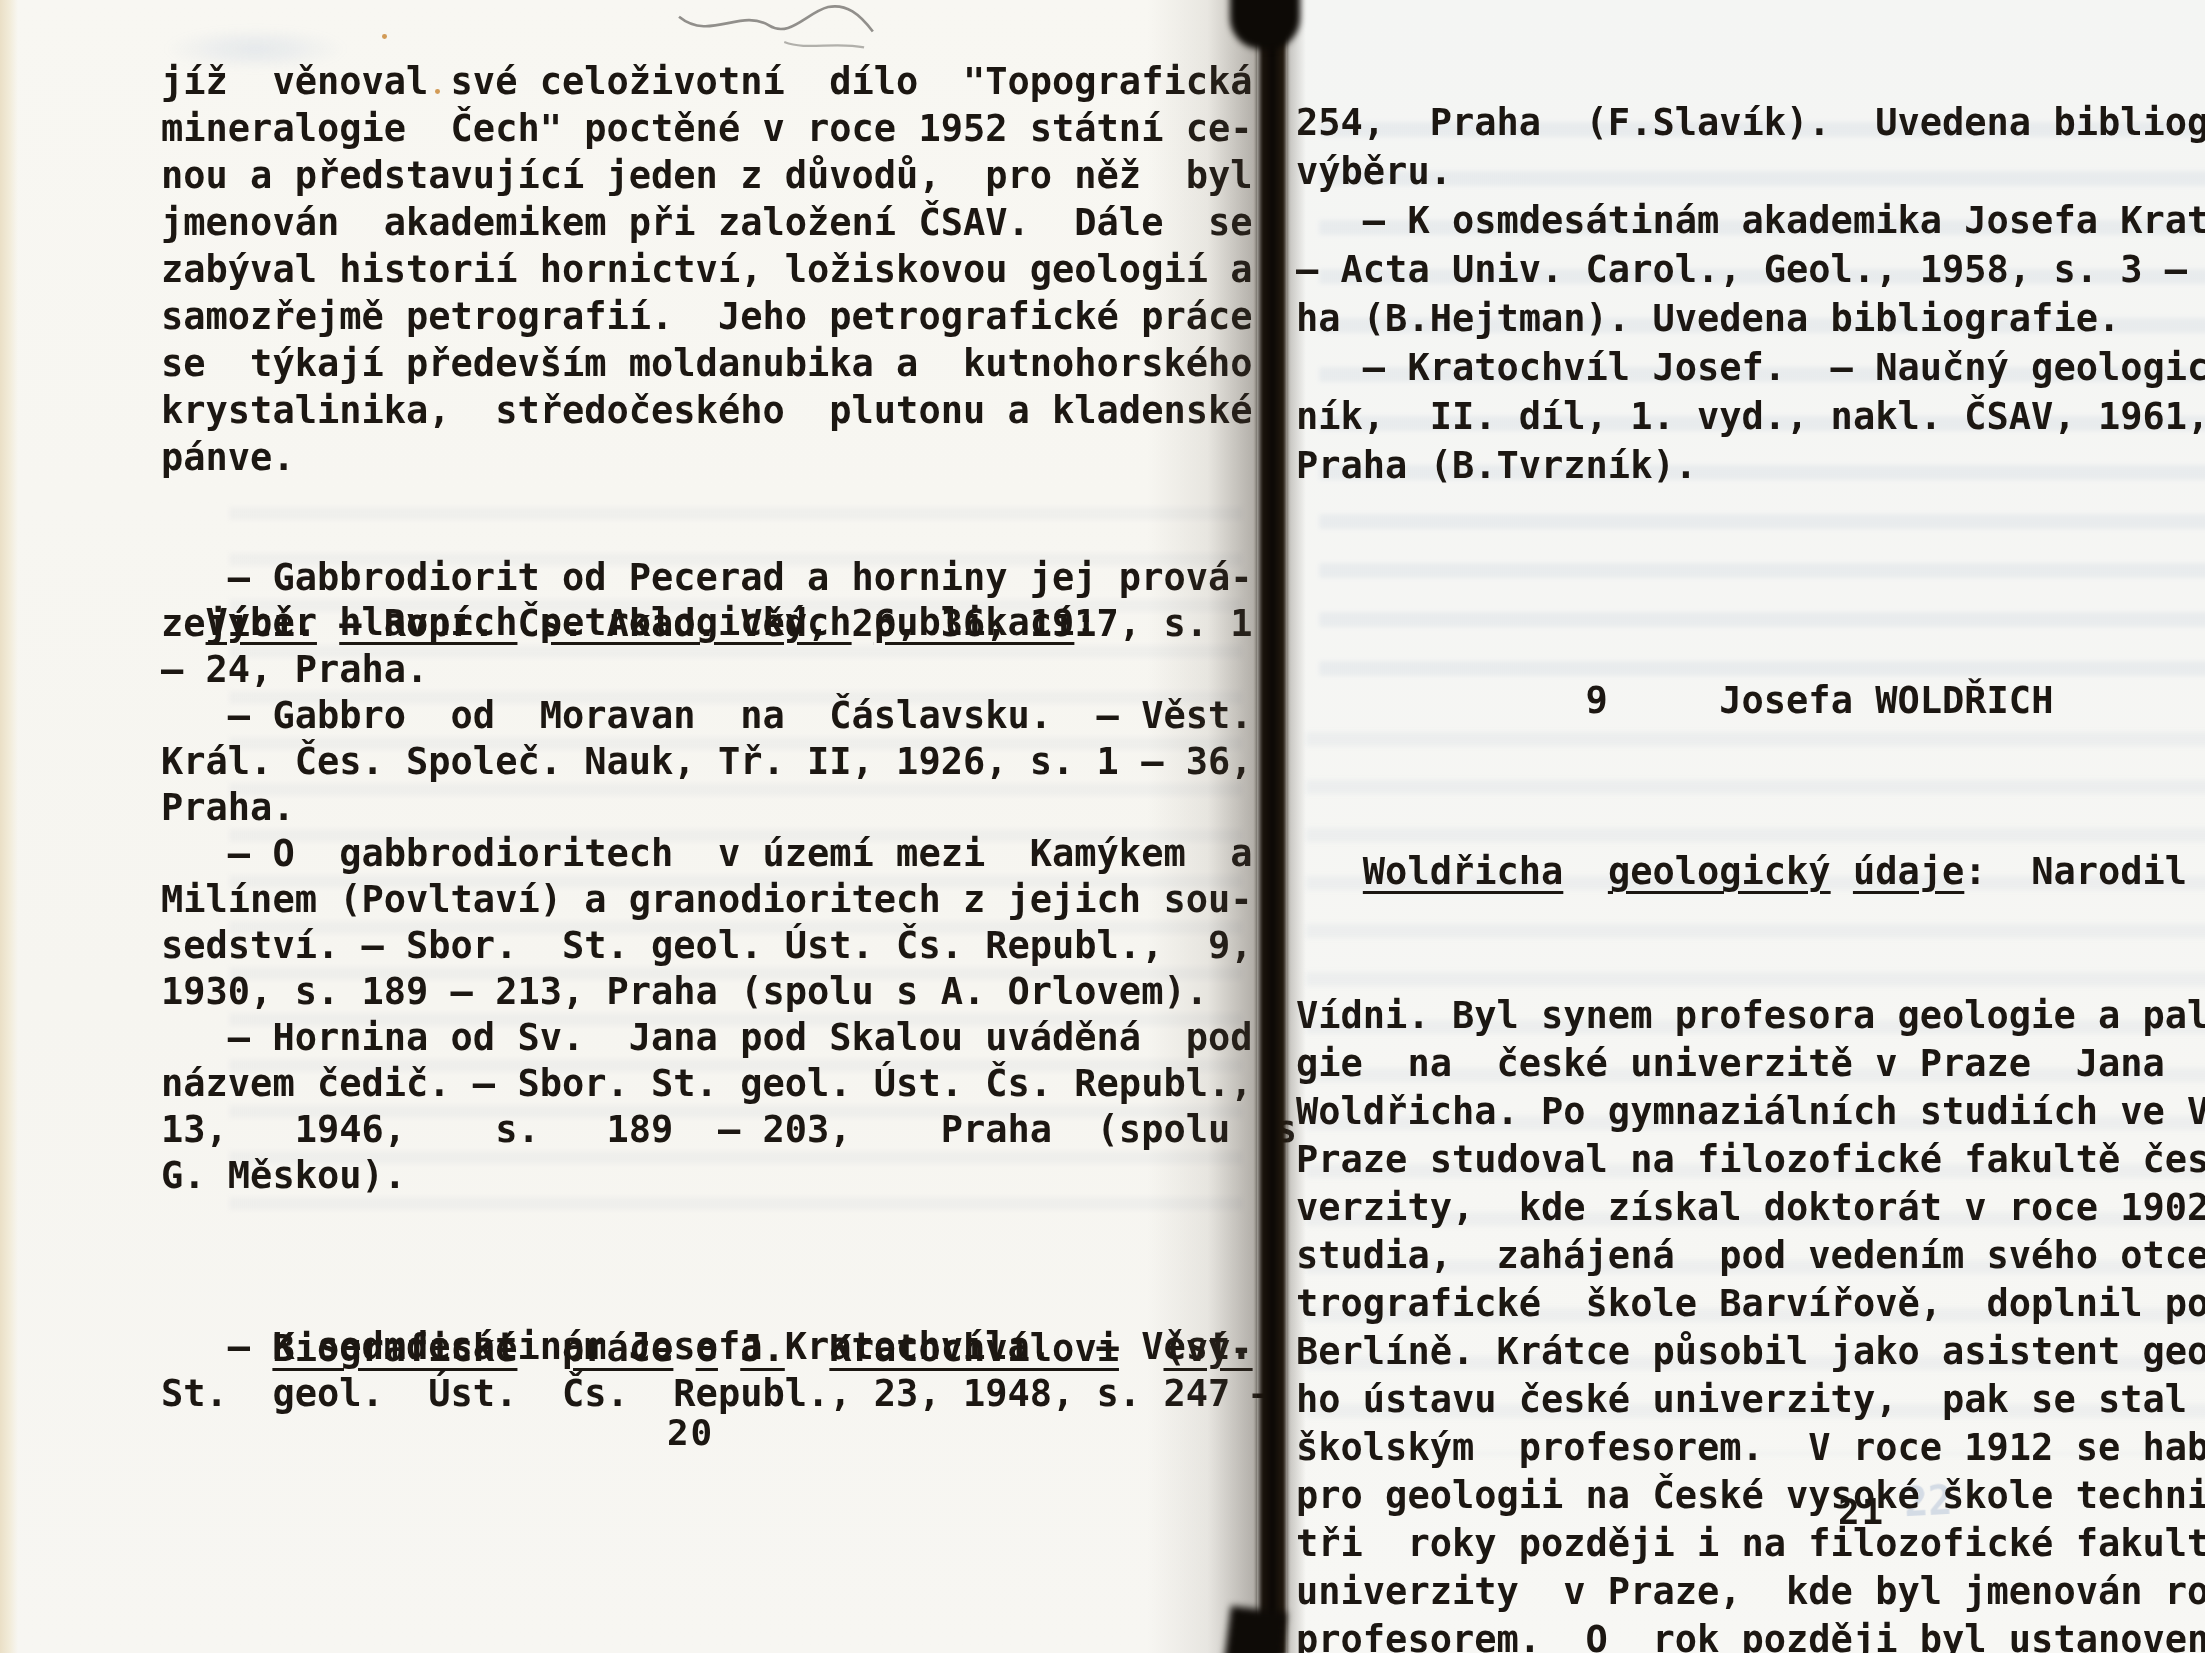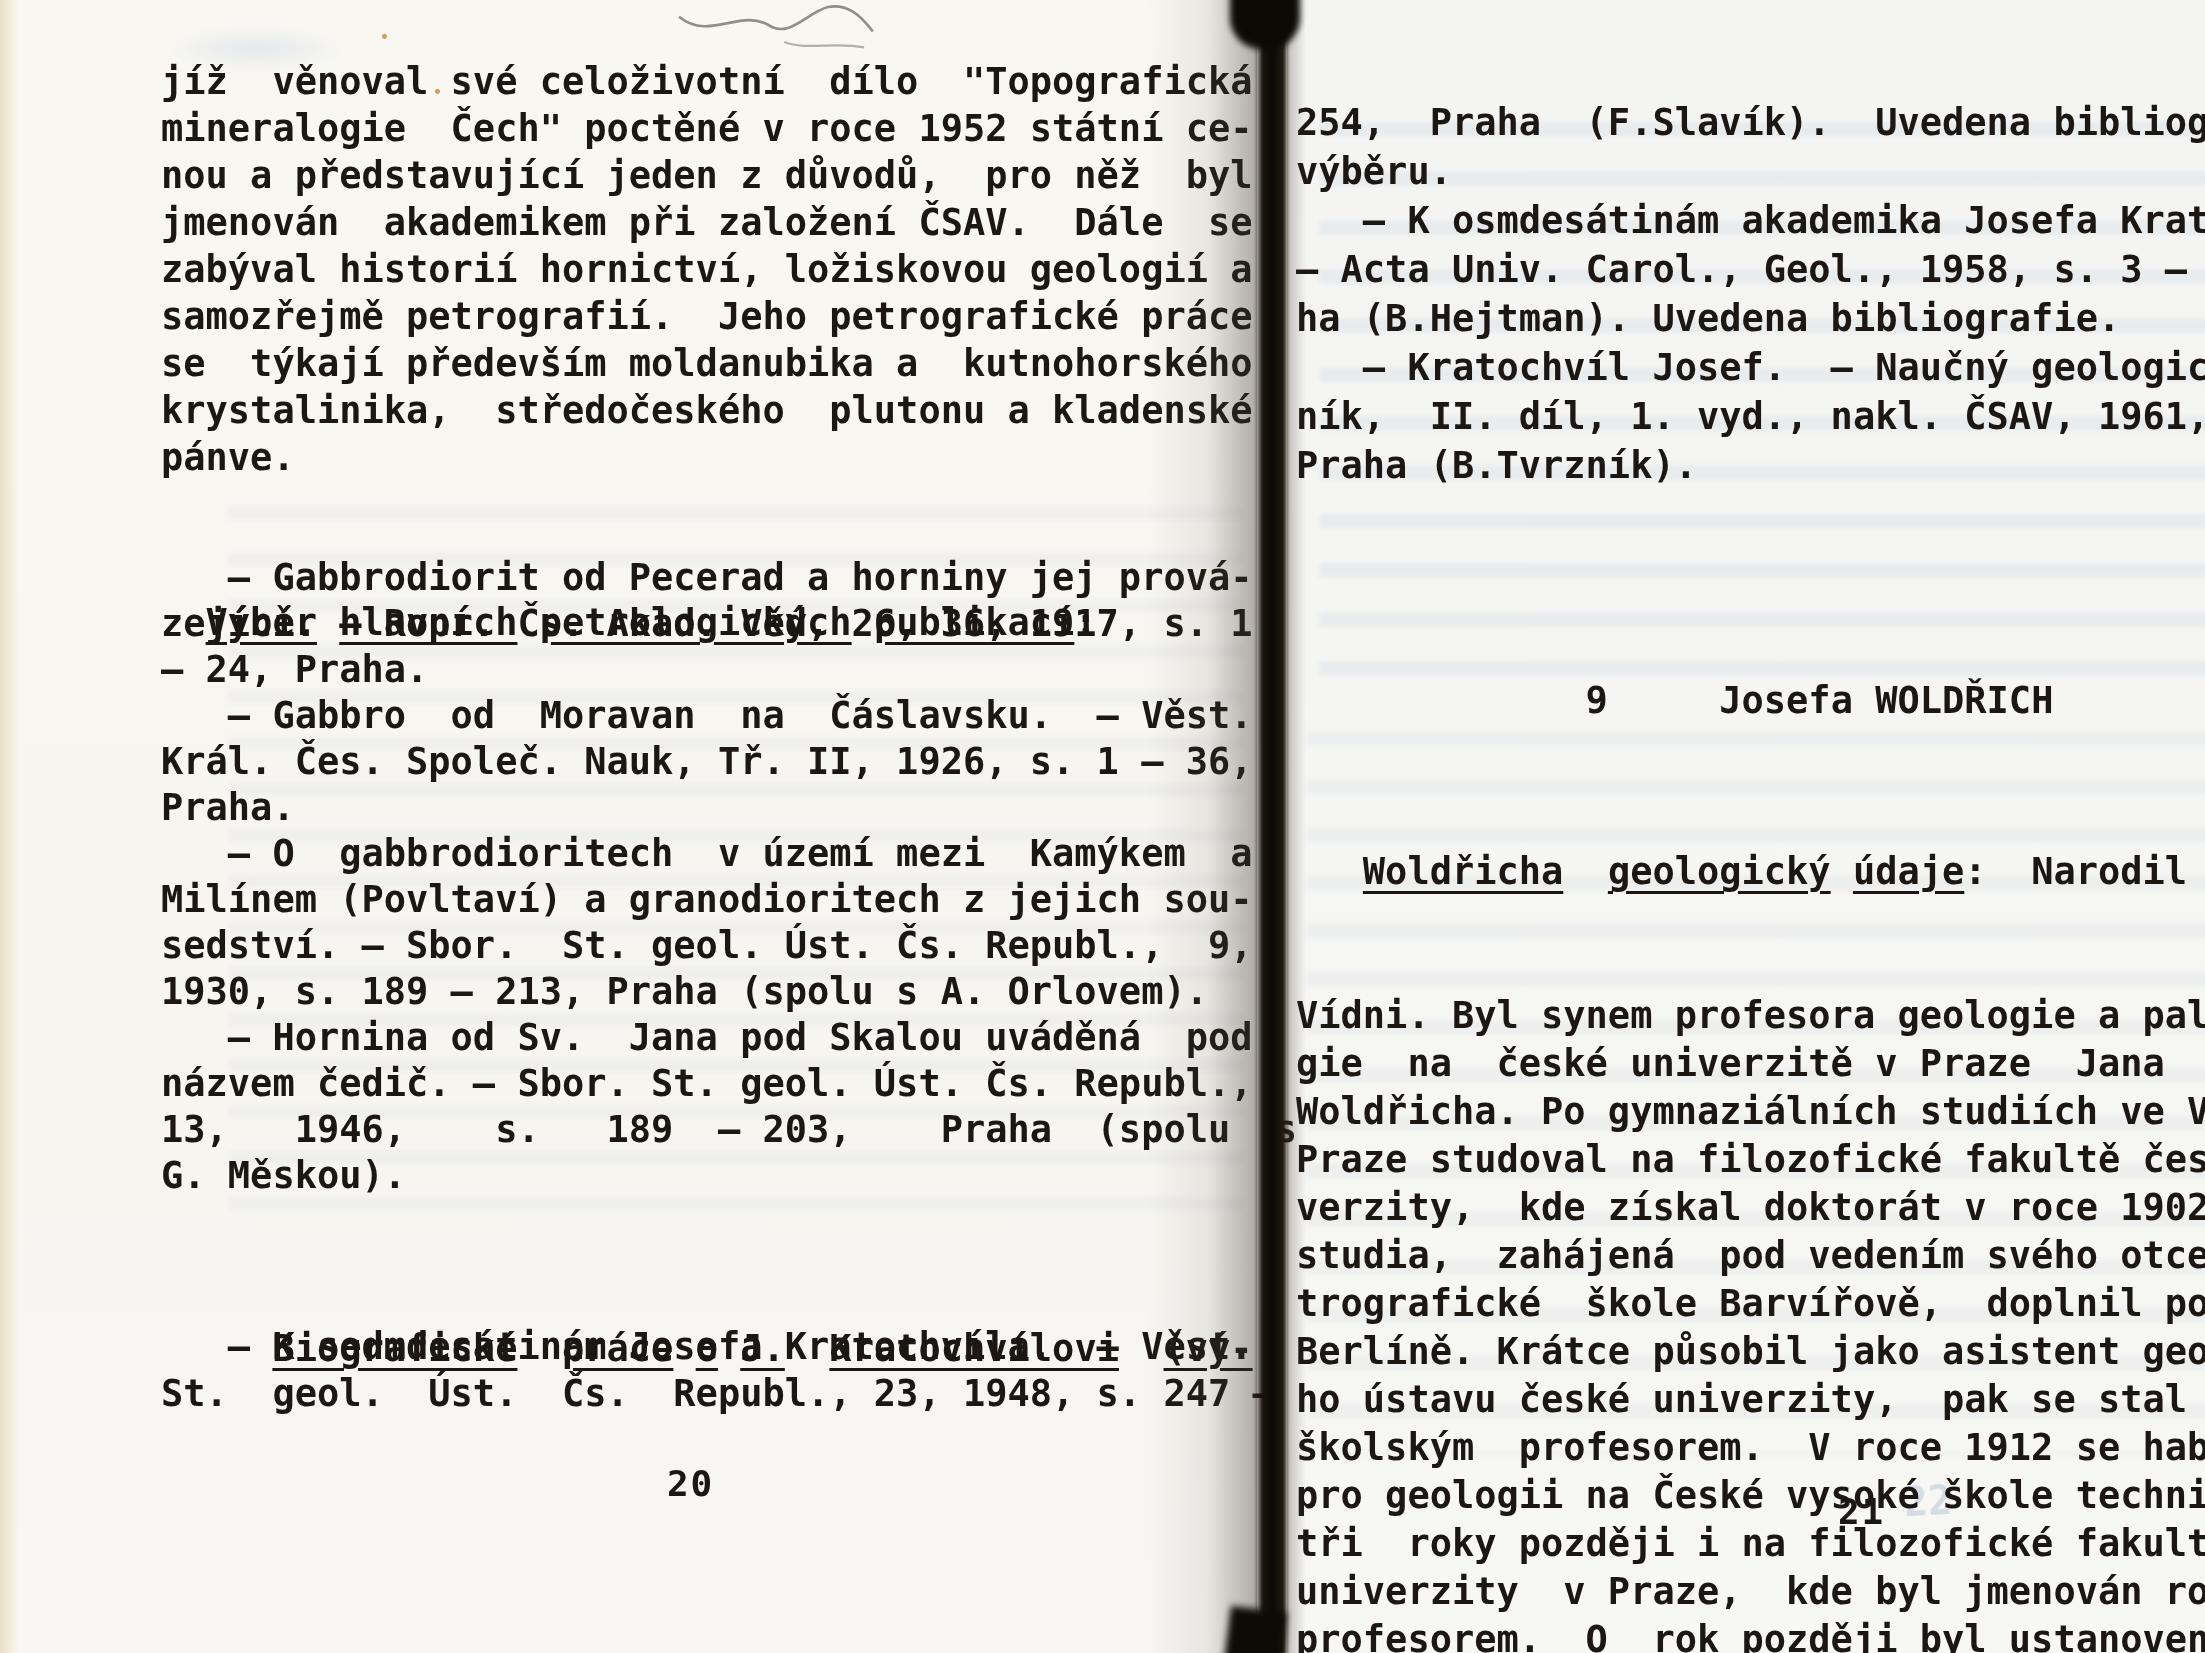--- a/index.html
+++ b/index.html
@@ -80,21 +80,21 @@
   </div>
 
   <div class="block lh104" style="top:555px"><div class="line">   – Gabbrodiorit od Pecerad a horniny jej prová-</div><div class="line">zející. – Ropr. Čs. Akad. Věd, 26, 36, 1917, s. 1</div><div class="line">– 24, Praha.</div><div class="line">   – Gabbro  od  Moravan  na  Čáslavsku.  – Věst.</div><div class="line">Král. Čes. Společ. Nauk, Tř. II, 1926, s. 1 – 36,</div><div class="line">Praha.</div><div class="line">   – O  gabbrodioritech  v území mezi  Kamýkem  a</div><div class="line">Milínem (Povltaví) a granodioritech z jejich sou-</div><div class="line">sedství. – Sbor.  St. geol. Úst. Čs. Republ.,  9,</div><div class="line">1930, s. 189 – 213, Praha (spolu s A. Orlovem).</div><div class="line">   – Hornina od Sv.  Jana pod Skalou uváděná  pod</div><div class="line">názvem čedič. – Sbor. St. geol. Úst. Čs. Republ.,</div><div class="line">13,   1946,    s.   189  – 203,    Praha  (spolu  s</div><div class="line">G. Měskou).</div></div>
 
   <div class="block lh106" style="top:1231px">
     <div class="line"><span>     </span><span class="ul">Biografické</span><span>  </span><span class="ul">práce</span><span> </span><span class="ul">o</span><span> </span><span class="ul">J.</span><span>  </span><span class="ul">Kratochvílovi</span><span>  </span><span class="ul">(vý-</span></div>
   </div>
 
   <div class="block lh106" style="top:1323px"><div class="line">   – K sedmdesátinám Josefa Kratochvíla.  – Věst.</div><div class="line">St.  geol.  Úst.  Čs.  Republ., 23, 1948, s. 247 –</div></div>
 
-  <div class="pagenum" style="left:506px;top:1463px">20</div>
+  <div class="pagenum" style="left:506px;top:1412px">20</div>
 </div>
 
 <div class="abs col col-right">
 
   <div class="block lh112" style="top:98px"><div class="line">254,  Praha  (F.Slavík).  Uvedena bibliografie ve</div><div class="line">výběru.</div><div class="line">   – K osmdesátinám akademika Josefa Kratochvíla.</div><div class="line">– Acta Univ. Carol., Geol., 1958, s. 3 – 13, Pra-</div><div class="line">ha (B.Hejtman). Uvedena bibliografie.</div><div class="line">   – Kratochvíl Josef.  – Naučný geologický slov-</div><div class="line">ník,  II. díl, 1. vyd., nakl. ČSAV, 1961, s. 731,</div><div class="line">Praha (B.Tvrzník).</div></div>
 
   <div class="block lh112" style="top:578px">
     <div class="line"><span>             </span><span>9</span><span>     </span><span>Josefa WOLDŘICH</span></div>
     <div class="line"><span>            </span></div>
   </div>

